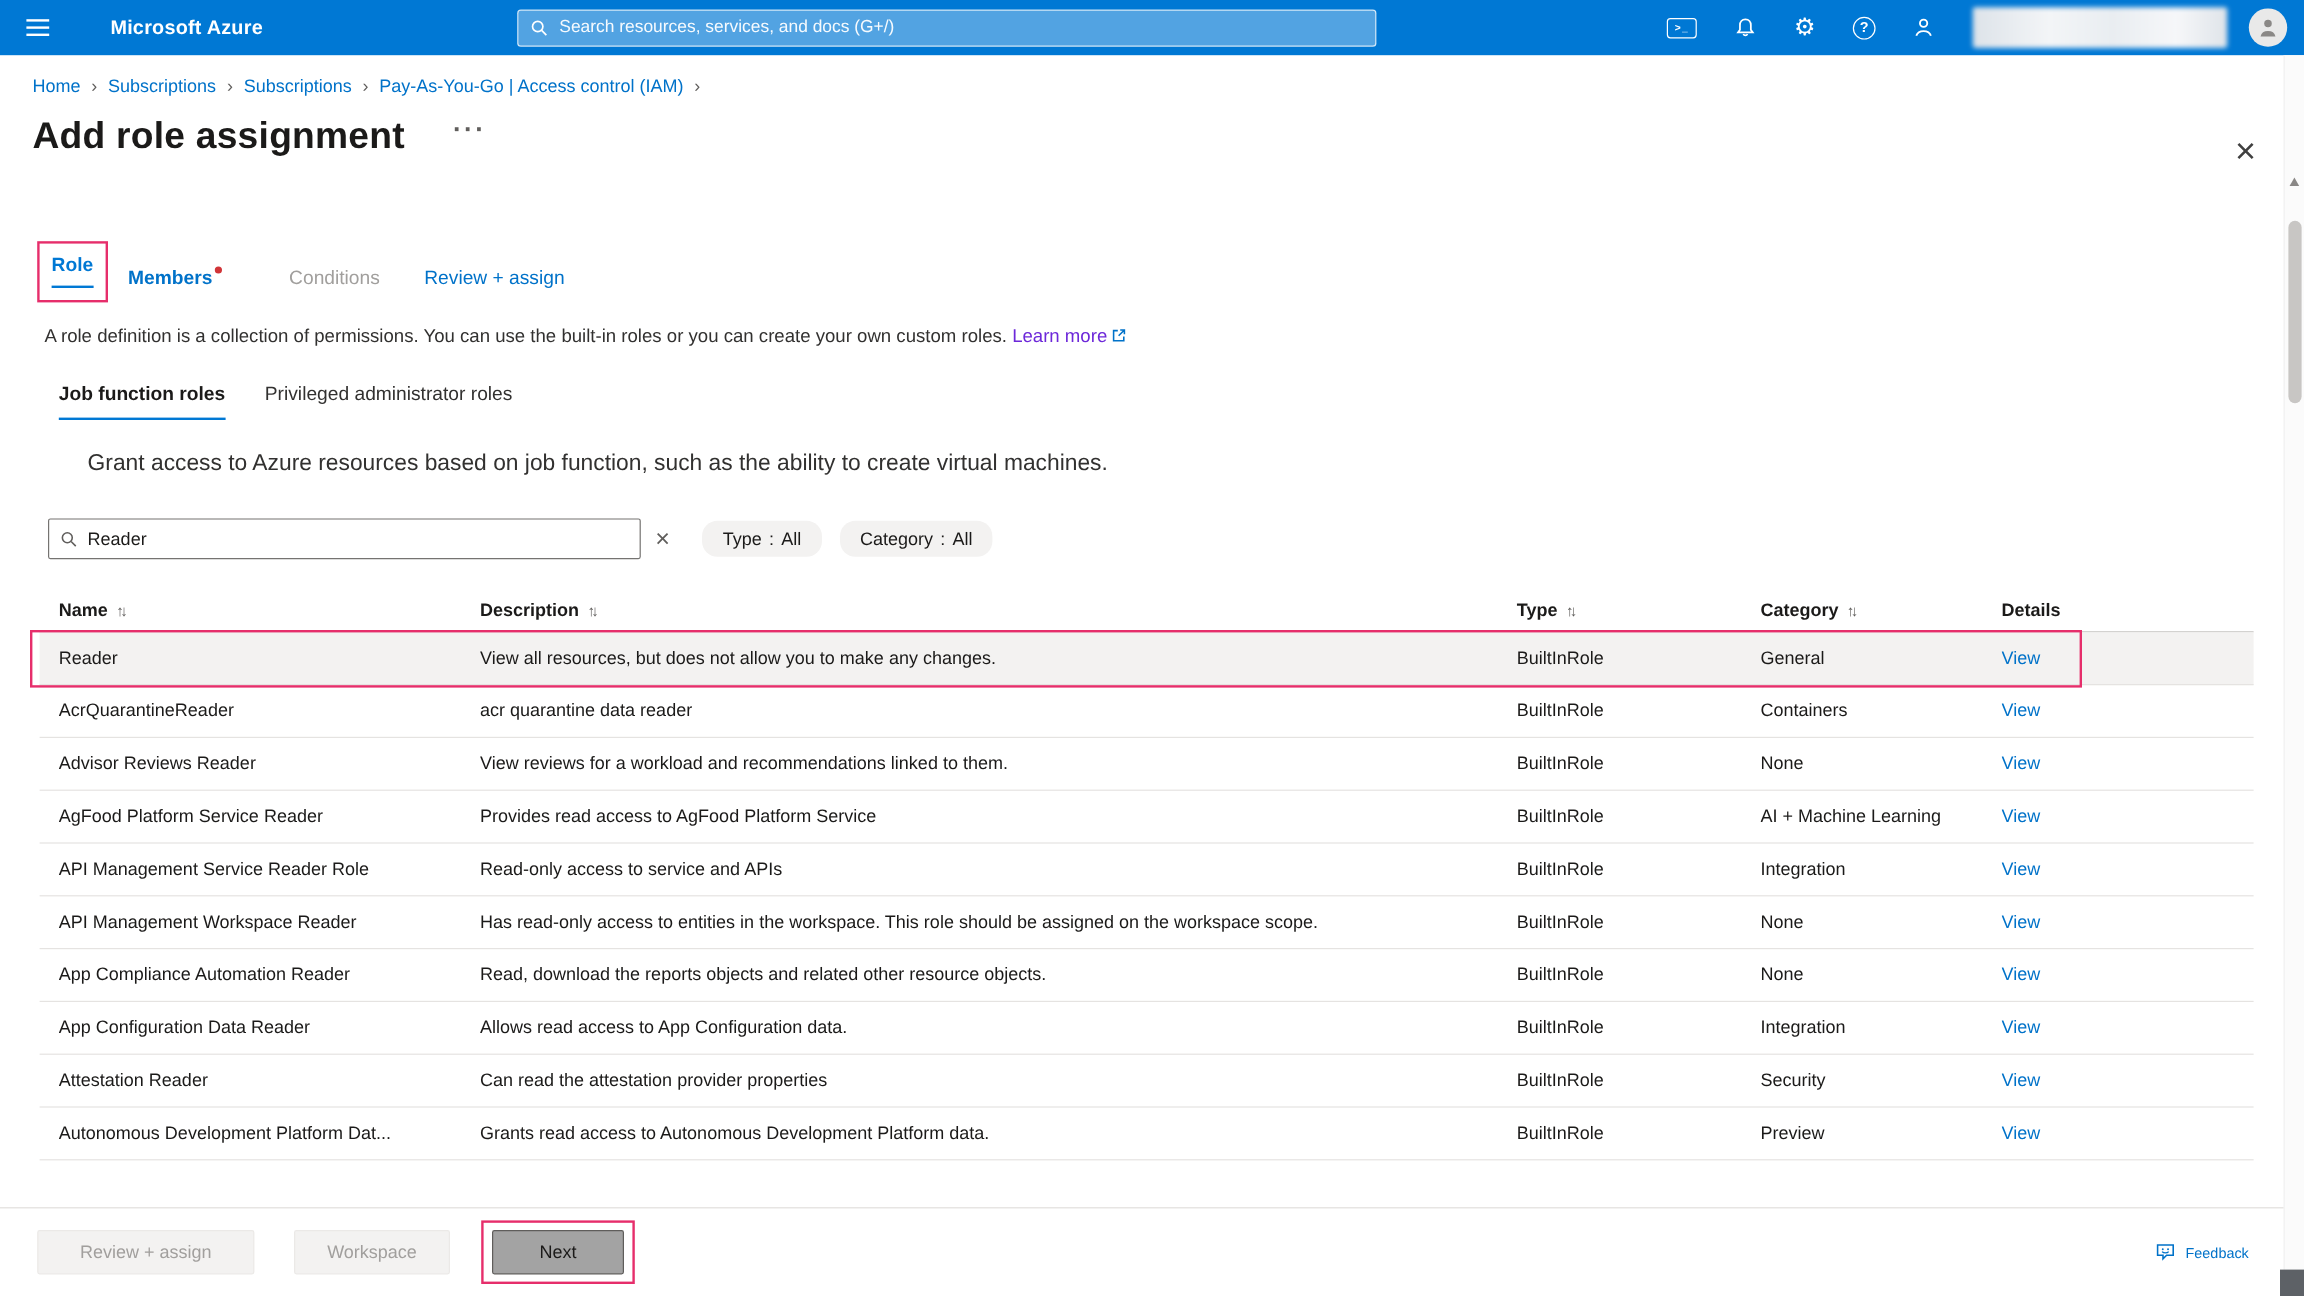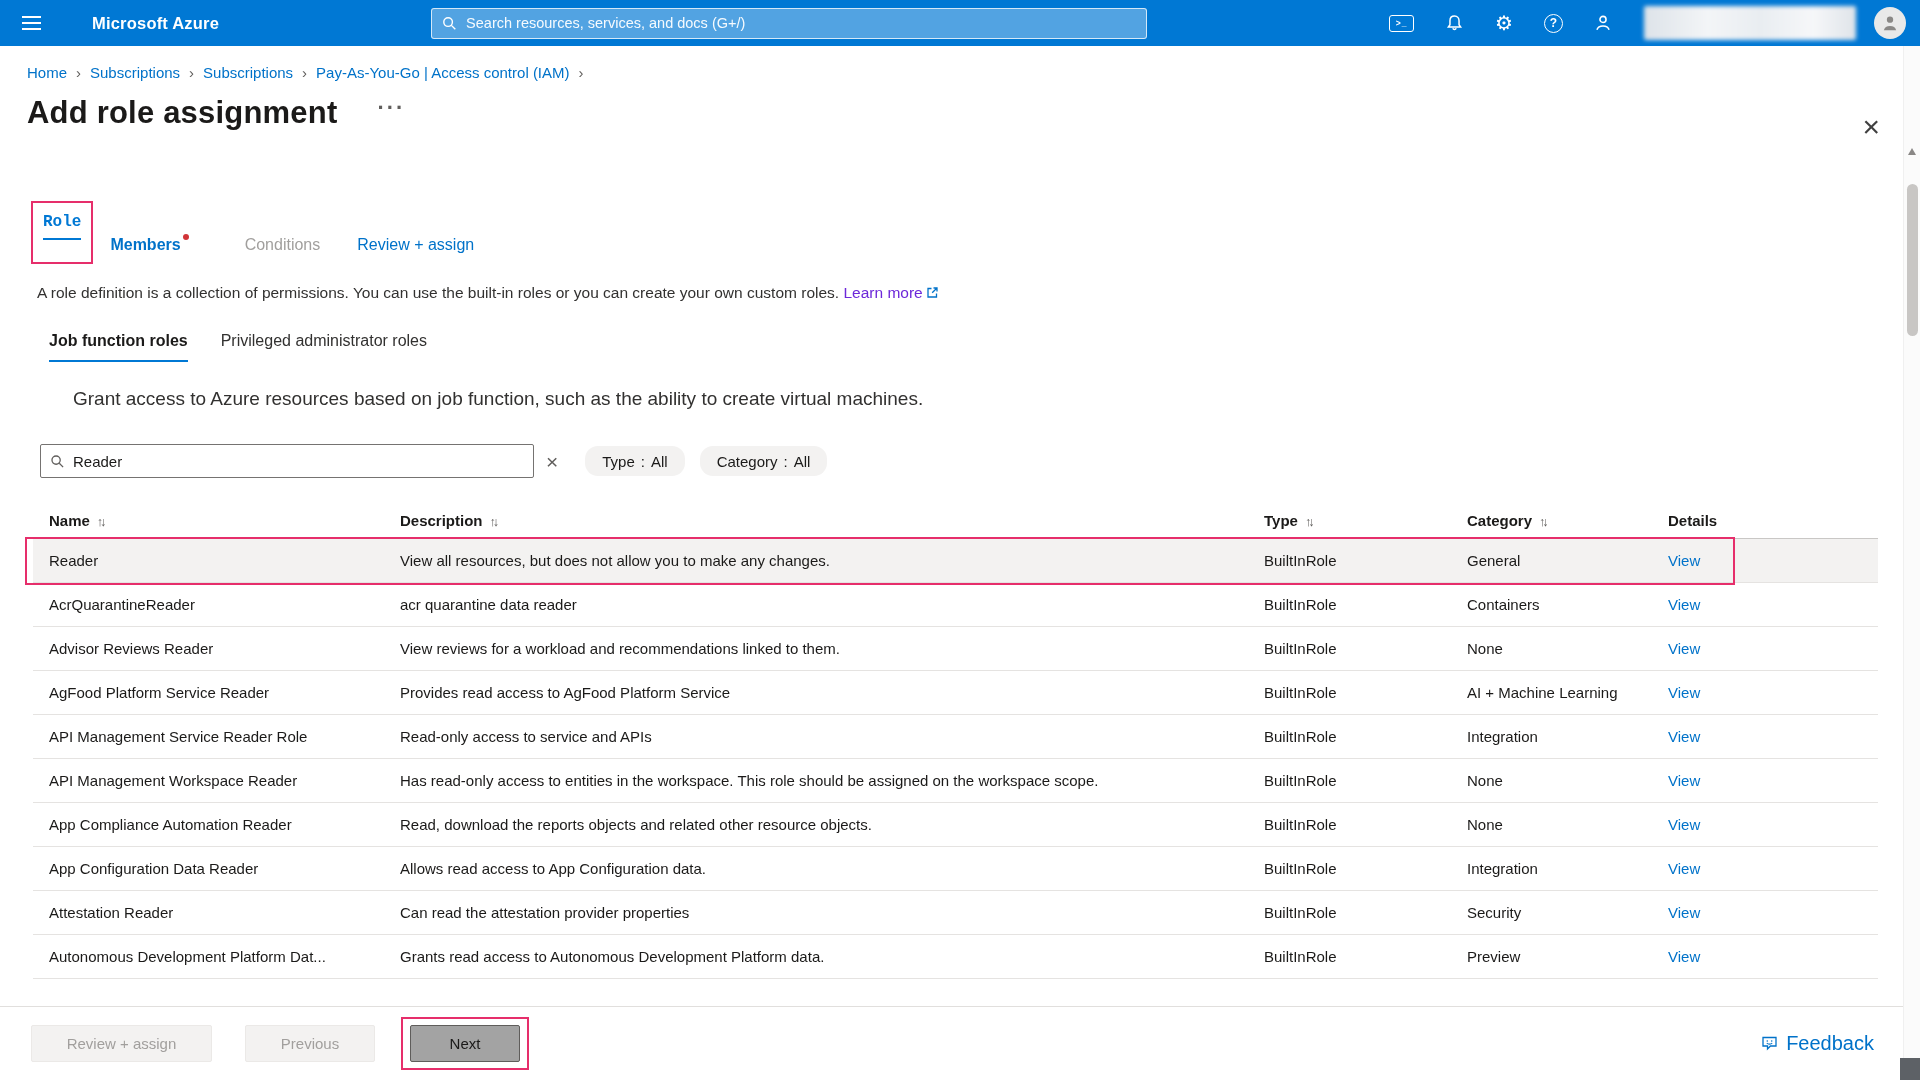--- a/index.html
+++ b/index.html
@@ -35,21 +35,21 @@
   .page-header { margin: 14px 0 0 27px; display: flex; align-items: flex-start; }
   .page-title { font-size: 31px; font-weight: 600; color: #1b1a19; letter-spacing: .2px; }
   .more-menu { background: none; border: none; color: #605e5c; margin-left: 40px; cursor: pointer; font-size: 22px; }
   .more-menu::before { content: "\B7\B7\B7"; letter-spacing: 2px; font-weight: 700; }
   .close-btn { position: absolute; top: 112px; right: 40px; background: none; border: none; color: #404040; font-size: 30px; line-height: 1; cursor: pointer; font-weight: 300; }
   .close-btn::before { content: "\D7"; }
 
   
   .tabs { display: flex; align-items: flex-end; margin: 70px 0 0 31px; font-size: 16px; }
   .tab { background: none; border: none; font-family: inherit; font-size: 16px; cursor: pointer; padding-bottom: 10px; }
-  .role-annotation { border: 2.5px solid #e62e6b; padding: 10px 10px 22px 10px; display: inline-block; font-family: Liberation Mono, monospace; }
+  .role-annotation { border: 2.5px solid #e62e6b; padding: 10px 10px 10px 10px; display: inline-block; }
   .tab-role { color: #0078d4; font-weight: 600; border-bottom: 2.5px solid #0078d4; padding-bottom: 7px; }
   .tab-members { color: #0072c9; font-weight: 600; margin-left: 17px; position: relative; }
   .members-dot { position: absolute; top: -2px; right: -8px; width: 6px; height: 6px; border-radius: 50%; background: #d13438; }
   .tab-conditions { color: #a19f9d; margin-left: 64px; cursor: default; }
   .tab-review { color: #0072c9; margin-left: 37px; }
 
   
   .intro { margin: 20px 0 0 37px; font-size: 15.5px; color: #323130; }
   .learn-more { color: #6d28d9; cursor: pointer; }
   .ext-icon svg { margin-left: 3px; vertical-align: -1px; }
@@ -89,21 +89,21 @@
   .row-annotation { position: absolute; left: -8px; top: -2px; width: 1710px; height: 48px; border: 2.5px solid #e62e6b; pointer-events: none; }
 
   
   .footer { position: absolute; left: 0; right: 0; bottom: 0; height: 74px; background: #fff; border-top: 1px solid #e1dfdd; display: flex; align-items: center; padding-left: 31px; }
   .btn { height: 37px; font-size: 15px; border-radius: 2px; font-family: inherit; cursor: pointer; }
   .btn-disabled { background: #f3f2f1; color: #a19f9d; border: 1px solid #ebe9e7; cursor: default; }
   .btn-review { width: 181px; }
   .btn-previous { width: 130px; margin-left: 33px; }
   .next-annotation { border: 2.5px solid #e62e6b; padding: 6px 7px; margin-left: 26px; display: inline-block; }
   .btn-next { background: #a3a3a3; border: 1px solid #5f5d5b; color: #1b1a19; width: 110px; }
-  .feedback { position: absolute; right: 46px; display: flex; align-items: center; gap: 8px; color: #0072c9; background: none; border: none; font-size: 20px; font-family: inherit; cursor: pointer; }
+  .feedback { position: absolute; right: 46px; display: flex; align-items: center; gap: 8px; color: #0072c9; background: none; border: none; font-size: 12px; font-family: inherit; cursor: pointer; }
 
   
   .scrollbar { position: absolute; top: 46px; right: 0; width: 17px; bottom: 0; background: #fbfbfb; border-left: 1px solid #f0f0f0; }
   .scroll-up { position: absolute; top: 102px; left: 4px; width: 0; height: 0; border-left: 4.5px solid transparent; border-right: 4.5px solid transparent; border-bottom: 7px solid #8a8886; cursor: pointer; }
   .scroll-thumb { position: absolute; top: 138px; left: 3px; width: 11px; height: 152px; background: #c8c6c4; border-radius: 6px; cursor: pointer; }
   .scroll-corner { position: absolute; right: 0; bottom: 0; width: 20px; height: 22px; background: #5d6166; z-index: 5; }
 
   svg { display: block; }
 </style>
 </head>
@@ -306,21 +306,21 @@
         <div class="cell col-description">Grants read access to Autonomous Development Platform data.</div>
         <div class="cell col-type">BuiltInRole</div>
         <div class="cell col-category">Preview</div>
         <div class="cell col-details"><a class="view-link">View</a></div>
       </div>
     </div>
 </div>
 
 <footer class="footer">
   <button class="btn btn-disabled btn-review" disabled="">Review + assign</button>
-  <button class="btn btn-disabled btn-previous" disabled="">Previous</button>
+  <button class="btn btn-disabled btn-previous" disabled="">Workspace</button>
   <span class="next-annotation">
     <button class="btn btn-next">Next</button>
   </span>
   <button class="feedback">
     <span>
       <svg width="17" height="17" viewBox="0 0 17 17">
           <path d="M2 2.5 H15 V11 H9.5 L6.5 14 V11 H2 Z" fill="none" stroke="#0072c9" stroke-width="1.3"></path>
           <circle cx="6.3" cy="6" r="0.8" fill="#0072c9"></circle>
           <circle cx="10.7" cy="6" r="0.8" fill="#0072c9"></circle>
           <path d="M5.8 8 a3 2 0 0 0 5.4 0" fill="none" stroke="#0072c9" stroke-width="1.1"></path>

